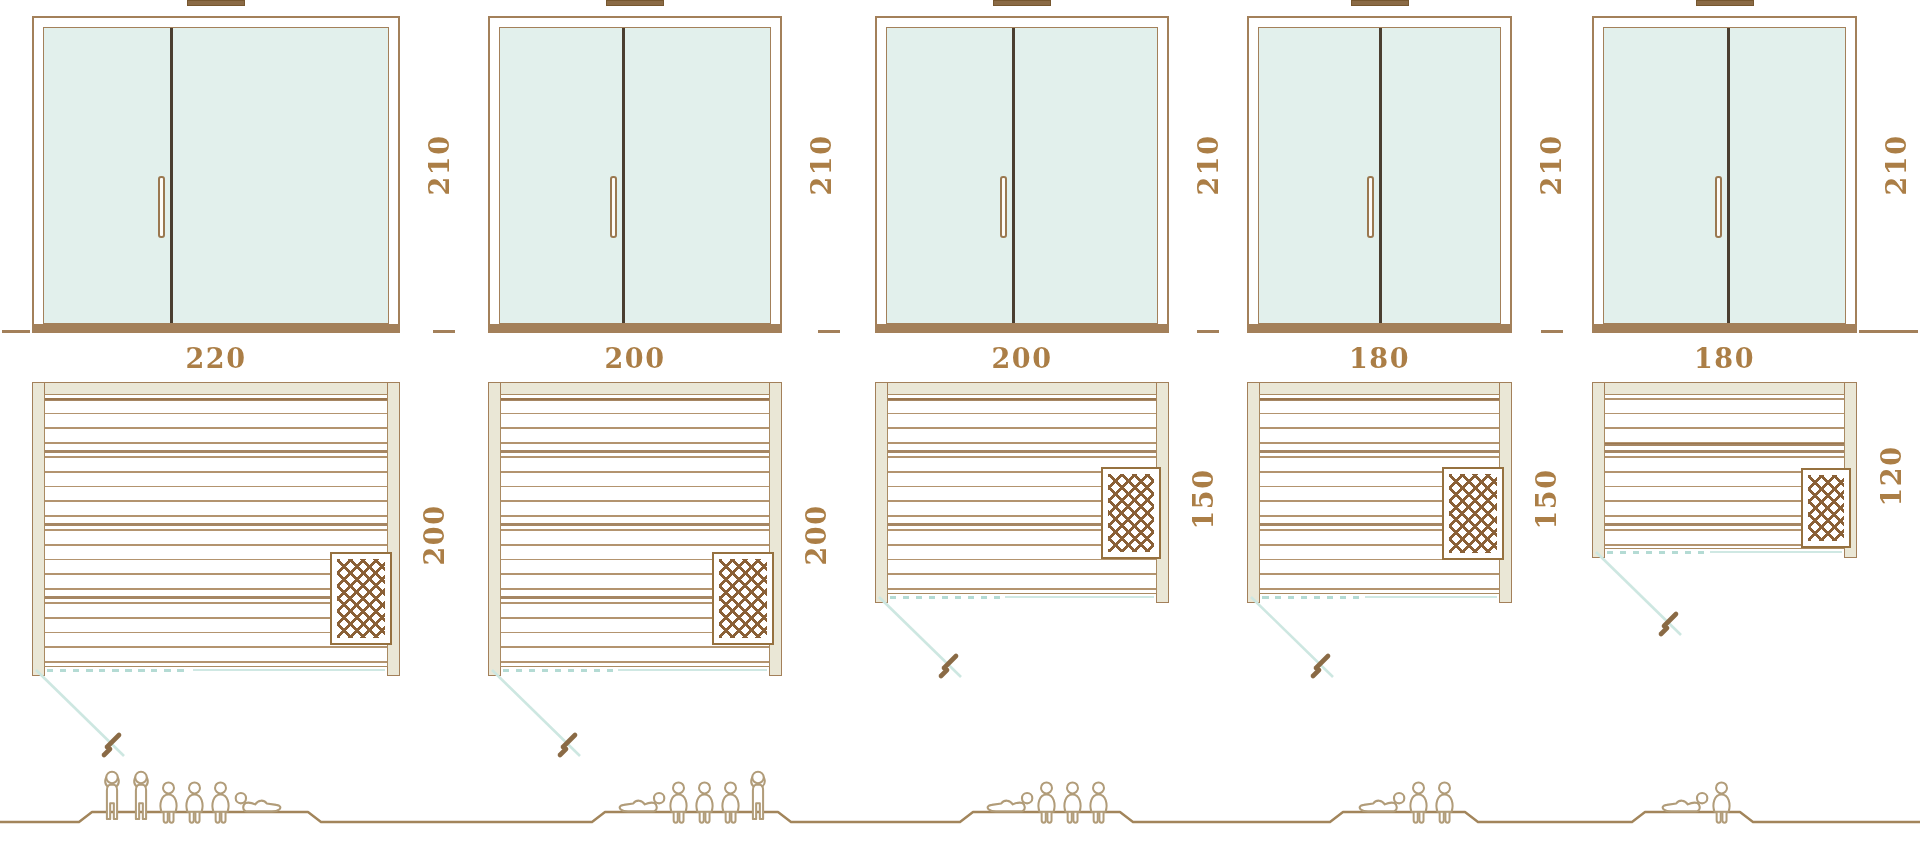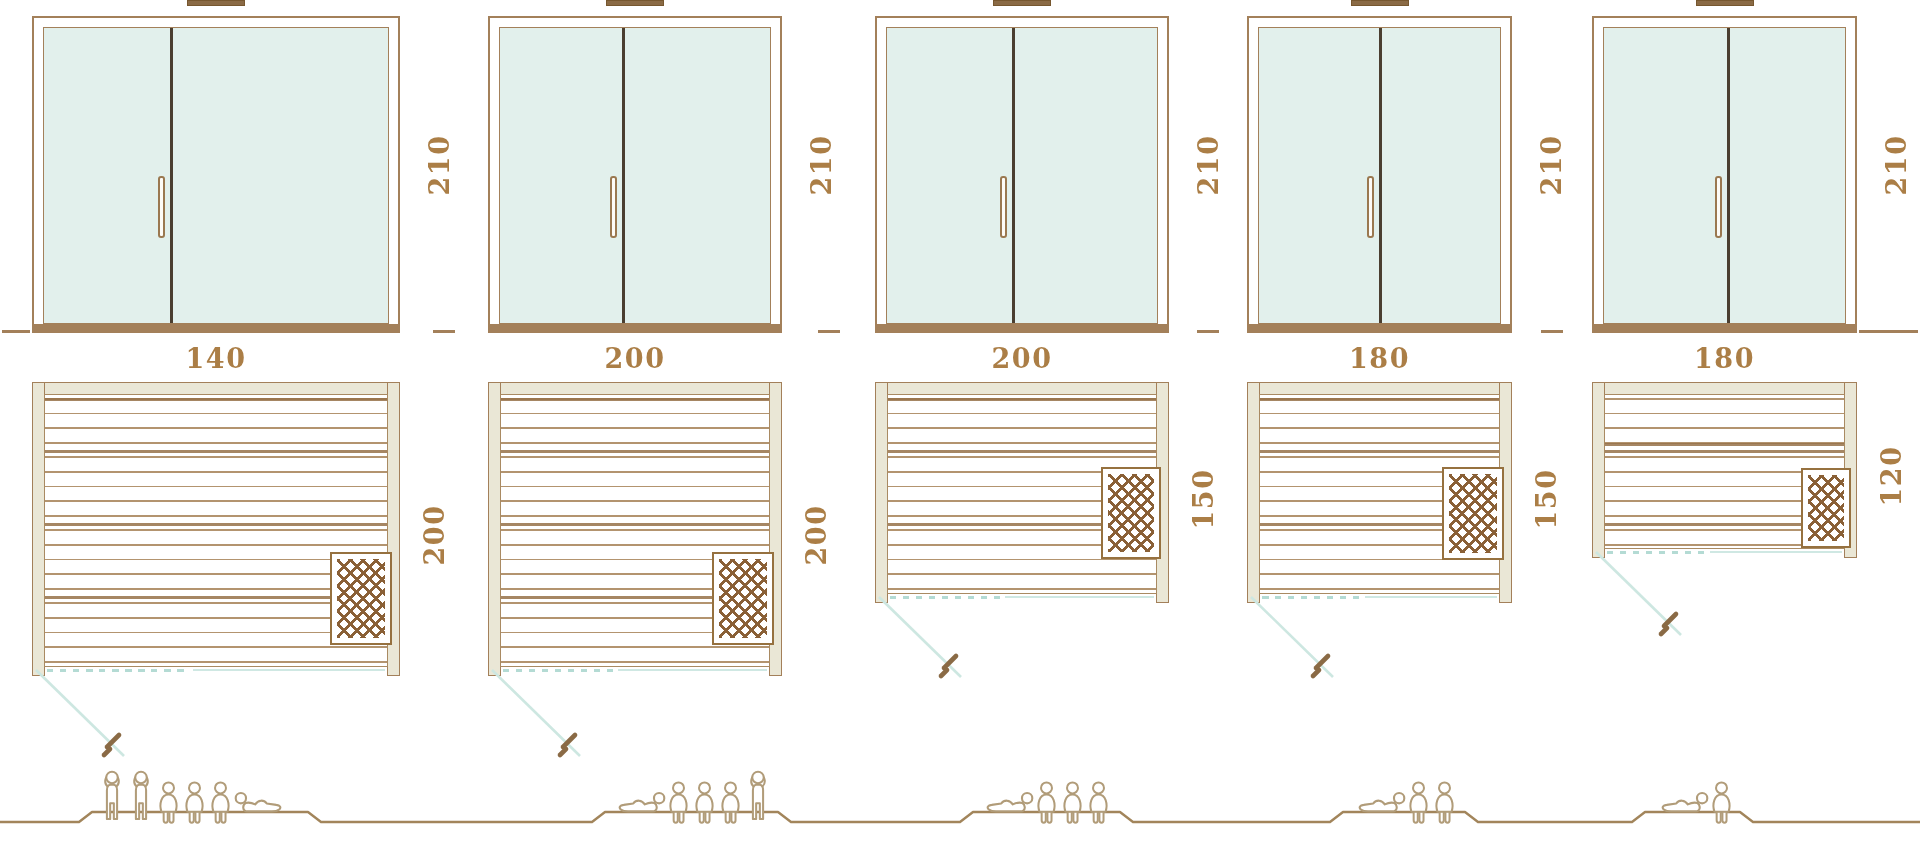--- a/index.html
+++ b/index.html
@@ -76,21 +76,21 @@
 
   <div class="sauna-col" style="left: 32px; width: 368px;">
     <div class="vent" style="left: 155px;"></div>
     <div class="door" style="left: 0px; width: 368px;">
       <div class="glass"></div>
       <div class="split" style="left: 136px;"></div>
       <div class="handle" style="left: 124px; top: 158px;"></div>
       <div class="sill"></div>
     </div>
     <div class="vlabel doorh" style="left: 368px; top: 151px;">210</div>
-    <div class="wlabel" style="left: 0px; width: 368px;">140</div>
+    <div class="wlabel" style="left: 0px; width: 368px;">220</div>
     <div class="plan" style="left: 0px; width: 368px; height: 294px;">
       <div class="wall wt" style="left: 0px; top: 0px; width: 368px; height: 13px;"></div>
       <div class="wall wl" style="left: 0px; top: 0px; width: 13px; height: 294px;"></div>
       <div class="wall wr" style="left: 355px; top: 0px; width: 13px; height: 294px;"></div>
       <div class="interior"></div>
       <div class="heater" style="right: 8px; top: 170px; width: 62px; height: 93px;">
           <div class="coals"></div>
         </div>
       <div class="track dashed" style="left: 15px; top: 287px; width: 142px;"></div>
       <div class="track solid" style="left: 161px; top: 287px; width: 192px;"></div>

